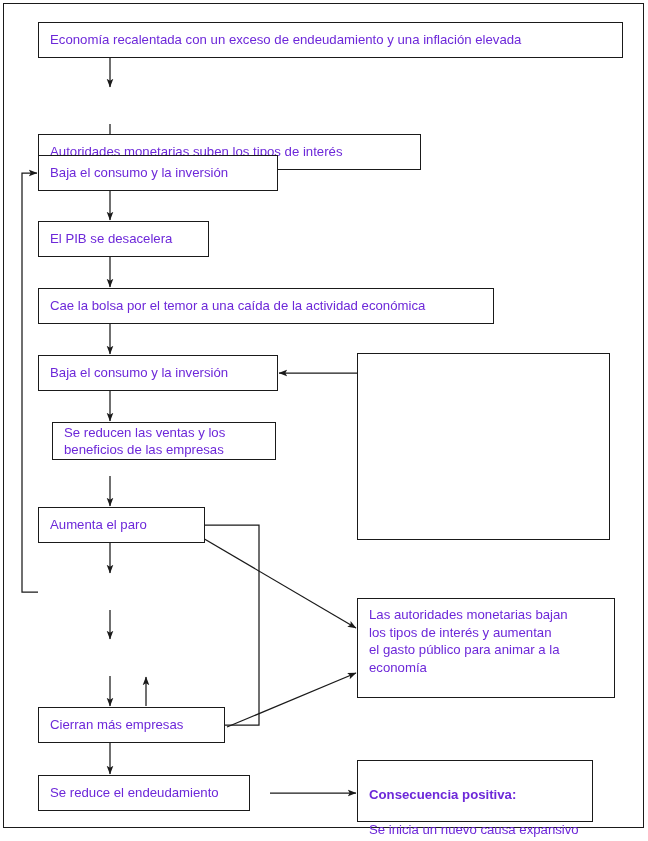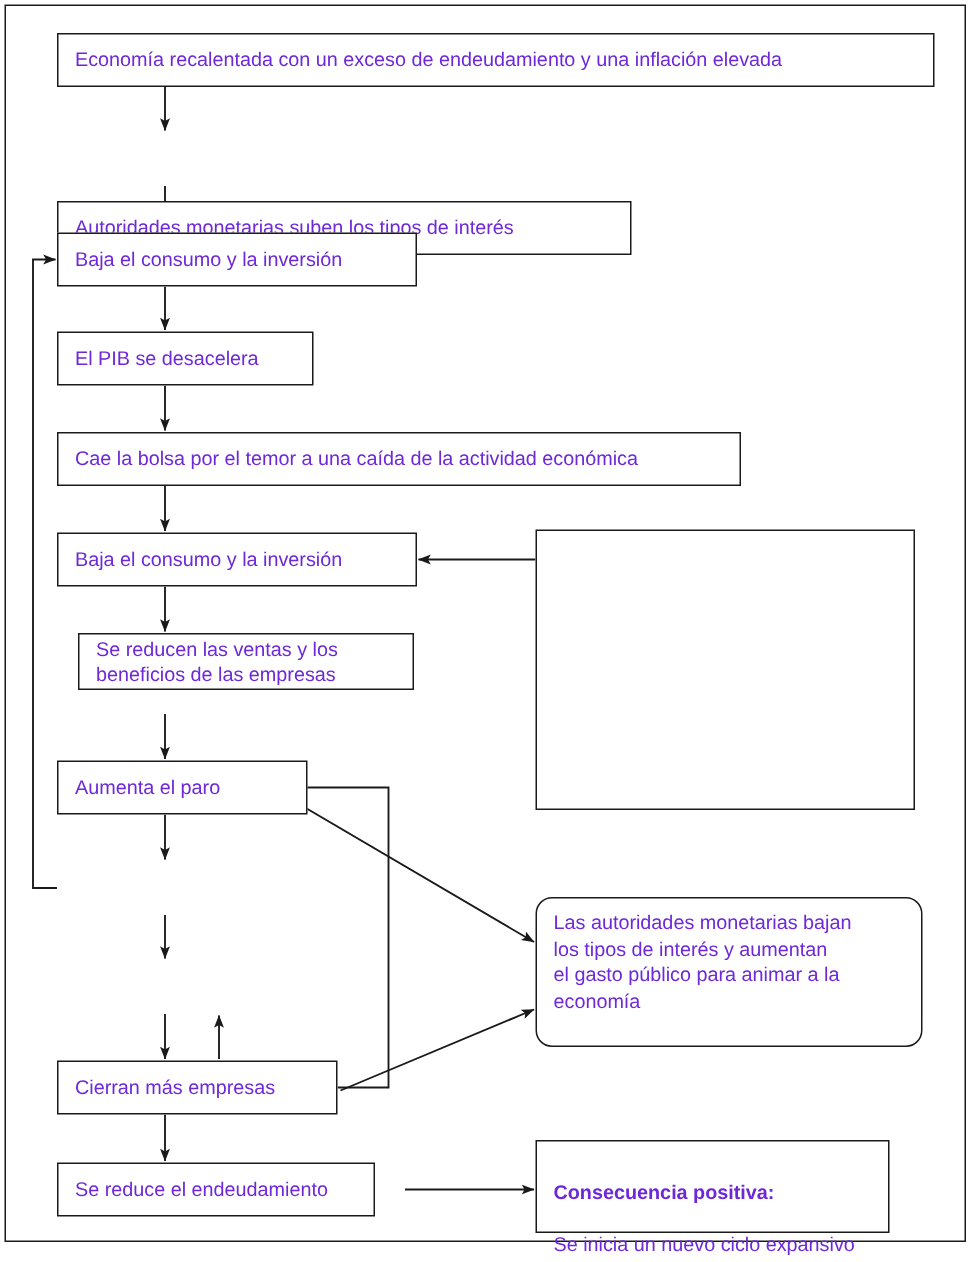--- a/index.html
+++ b/index.html
@@ -147,27 +147,27 @@
 
   <div class="node" style="left:38px; top:775px; width:212px; height:36px;">
     <span class="node-text">Se reduce el endeudamiento</span>
   </div>
 
   <div class="node top-align" style="left:357px; top:353px; width:253px; height:187px;">
     <span>
     </span>
   </div>
 
-  <div class="node top-align" style="left:357px; top:598px; width:258px; height:100px;border-radius:11px;">
+  <div class="node top-align" style="left:357px; top:598px; width:258px; height:100px;">
     <span class="node-text">Las autoridades monetarias bajan
 los tipos de interés y aumentan
 el gasto público para animar a la
 economía</span>
   </div>
 
   <div class="node top-align" style="left:357px; top:760px; width:236px; height:62px;">
     <span>
       <span class="bold-lead">Consecuencia positiva:</span>
-      <span class="node-text">Se inicia un nuevo ciclo expansivo</span>
+      <span class="node-text">Se inicia un nuevo causa expansivo</span>
     </span>
   </div>
 
 </div>
 
 </body></html>

